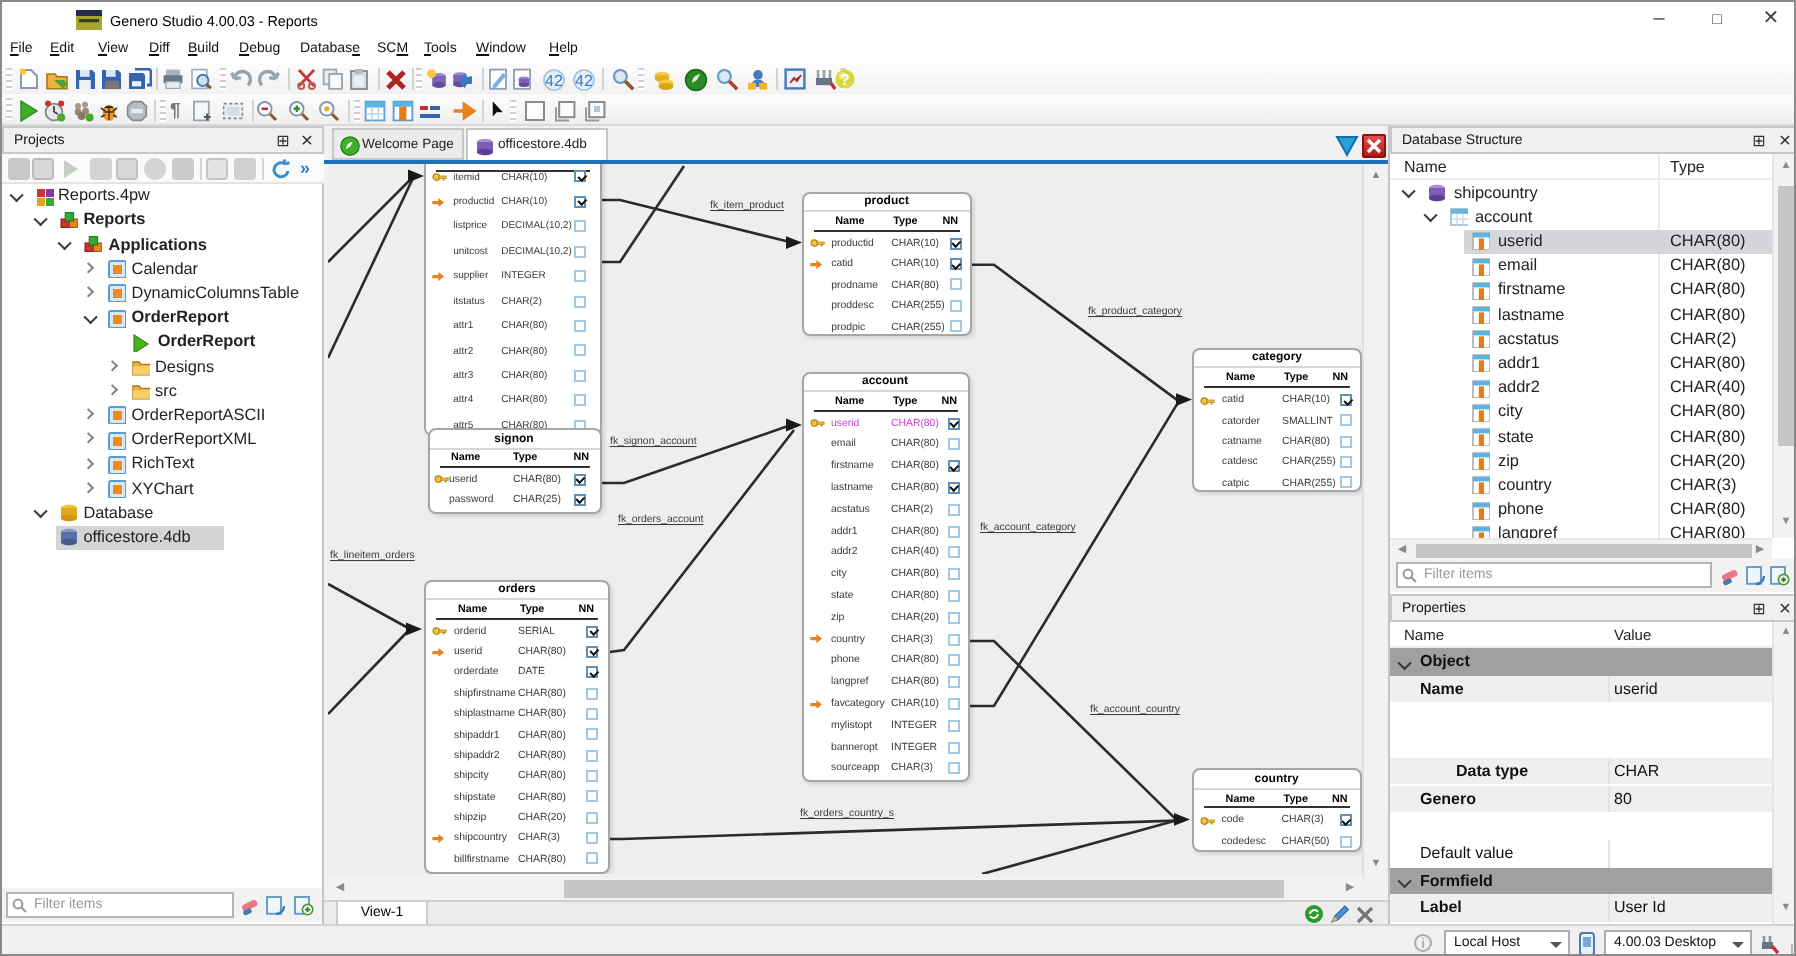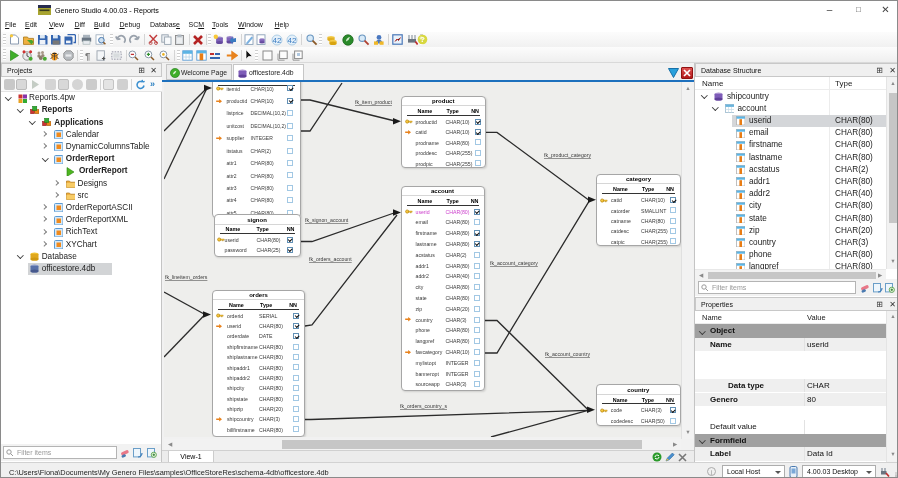--- a/index.html
+++ b/index.html
@@ -1203,32 +1203,31 @@
     <div class="prow" style="top:122.9px">
         <span class="ab" style="left:15px">Default value</span>
         <span class="pdiv"></span>
       </div>
     <div class="prow psec" style="top:136.6px">
         <span class="chev o ab" style="left:3px;top:2px;width:8px;height:10px"></span>
         <span class="ab" style="left:15px">Formfield</span>
       </div>
     <div class="prow palt" style="top:150.3px">
         <span class="ab b" style="left:15px">Label</span>
-        <span class="v">Data Id</span>
+        <span class="v">User Id</span>
         <span class="pdiv"></span>
       </div>
     <div class="ab sbar" style="left:191px;top:14px;width:13px;height:151px;border-left:1px solid #e4e4e4">
       <span class="sarrow" style="left:1px;top:1px">▲</span>
       <span class="sarrow" style="left:1px;top:139px">▼</span>
     </div>
   </div>
 </div>
 
 <div id="status" class="ab">
-  <span class="ab" style="left:8px;top:5px">C:\Users\Fiona\Documents\My Genero Files\samples\OfficeStoreRes\schema-4db\officestore.4db</span>
   <span class="ab" style="left:706px;top:4px;width:9px;height:9px;border:1px solid #aaa;border-radius:50%;color:#999;font-size:7px;text-align:center;line-height:9px">i</span>
   <div class="combo" style="left:721px;top:2px;width:63px;height:13px;padding-left:4px">Local Host<span class="da"></span></div>
   <div class="combo" style="left:801px;top:2px;width:74px;height:13px;padding-left:4px">4.00.03 Desktop<span class="da"></span></div>
   <svg class="ab" style="left:788px;top:3px" width="9" height="12">
       <rect x="1" y="0.5" width="7" height="11" rx="1.5" fill="#e8f0f8" stroke="#4a7ab0" stroke-width="1"></rect>
       <rect x="2.5" y="2.5" width="4" height="5" fill="#7aa8d8"></rect>
     </svg>
   <svg class="ab" style="left:879px;top:3px" width="12" height="12">
       <path d="M2,2 v6 M5,2 v6" stroke="#8a94a0" stroke-width="1.3"></path>
       <rect x="1" y="5" width="5.5" height="3.5" fill="#6a7480"></rect>

